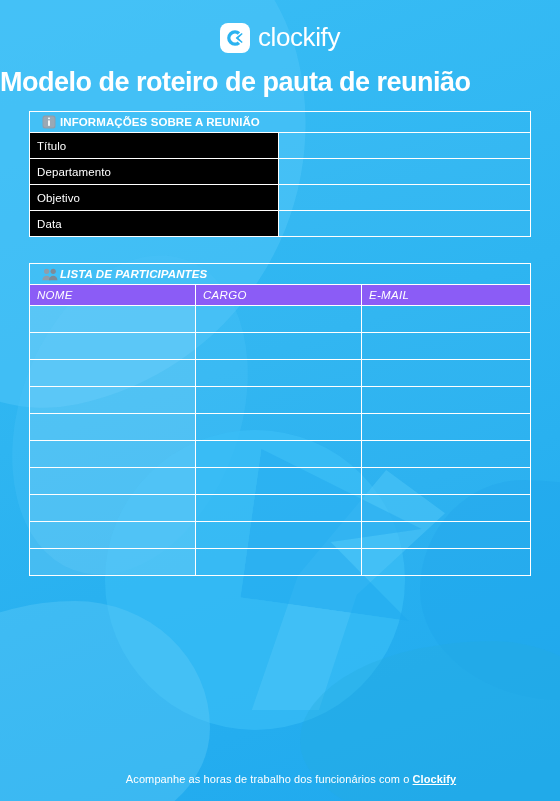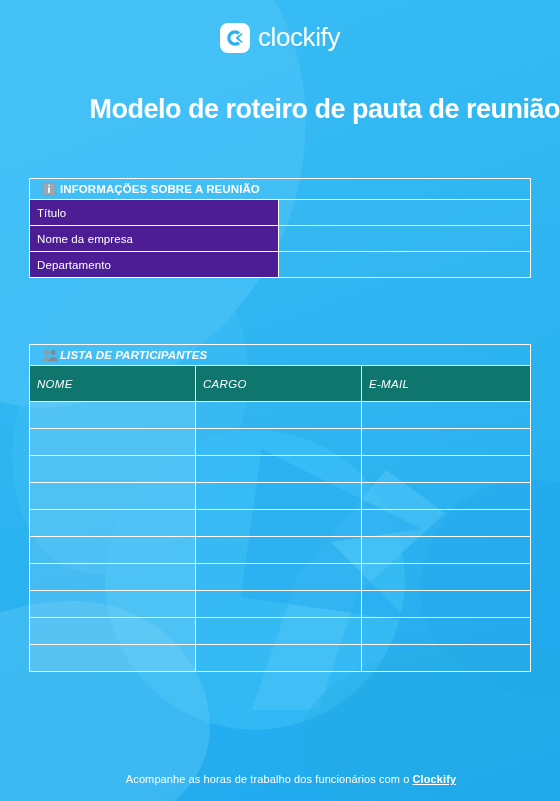--- a/index.html
+++ b/index.html
@@ -90,21 +90,20 @@
   }
 
   
   #page {
     position: relative;
     width: 560px;
     height: 801px;
     z-index: 2;
     display: flex;
     flex-direction: column;
-    gap: 40px;
   }
 
   
   #brand {
     margin-top: 22px;
     display: flex;
     align-items: center;
     justify-content: center;
     gap: 8px;
     height: 32px;
@@ -125,21 +124,22 @@
     letter-spacing: -0.4px;
     line-height: 1;
     padding-bottom: 2px;
   }
 
   
   #title {
     color: #ffffff;
     font-size: 27px;
     font-weight: bold;
-    text-align: right;
+    text-align: left;
+    margin-top: 13px;
     letter-spacing: -0.5px;
   }
 
   
   .section {
     margin: 0 29px;
   }
   #info-section { margin-top: 13px; }
   #participants-section { margin-top: 26px; font-style: italic; }
 
@@ -174,38 +174,38 @@
     border: 1px solid #ffffff;
     height: 26px;
     padding: 0 0 0 7px;
     text-align: left;
     font-weight: normal;
   }
 
   
   #info-table .lbl {
     width: 249px;
-    background: #4c1d95;
+    background: #000000;
     color: #ffffff;
     font-size: 11.5px;
     letter-spacing: .1px;
   }
   #info-table .val {
     background: rgba(255,255,255,0.02);
   }
 
   
   #part-table col.c1 { width: 166px; }
   #part-table col.c2 { width: 166px; }
   #part-table th {
-    background: #0f766e;
+    background: #8b5cf6;
     color: #ffffff;
     font-size: 11.5px;
     letter-spacing: .3px;
-    height: 36px;
+    height: 21px;
     margin-top: 43px;
   }
   #part-table td {
     height: 27px;
     background: rgba(255,255,255,0.02);
   }
   #part-table td.shade {
     background: rgba(255,255,255,0.13);
   }
 
@@ -269,25 +269,29 @@
       <colgroup>
           <col style="width:249px">
           <col>
         </colgroup>
       <tbody>
           <tr>
             <td class="lbl">Título</td>
             <td class="val"></td>
           </tr>
           <tr>
-            <td class="lbl">Nome da empresa</td>
+            <td class="lbl">Departamento</td>
             <td class="val"></td>
           </tr>
           <tr>
-            <td class="lbl">Departamento</td>
+            <td class="lbl">Objetivo</td>
+            <td class="val"></td>
+          </tr>
+          <tr>
+            <td class="lbl">Data</td>
             <td class="val"></td>
           </tr>
         </tbody>
     </table>
   </div>
 
   <div class="section" id="participants-section">
     <div class="sec-head">
       <span class="sec-icon">
         <svg width="16" height="14" viewBox="0 0 16 14" aria-hidden="true">

